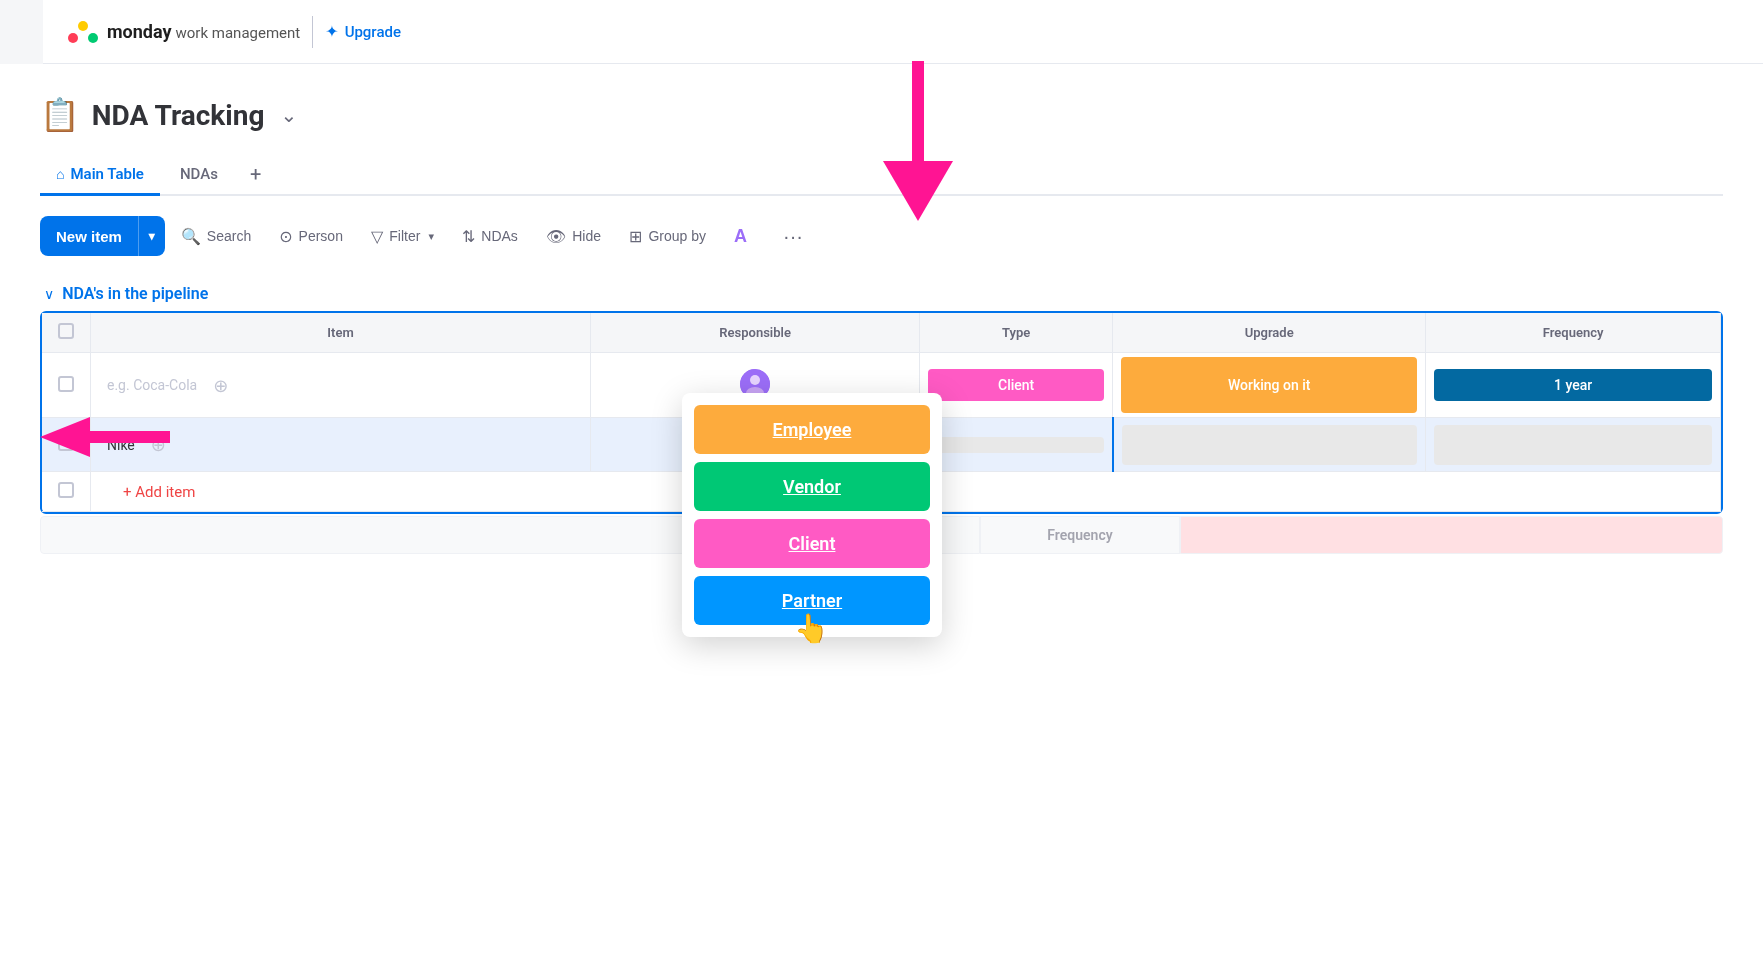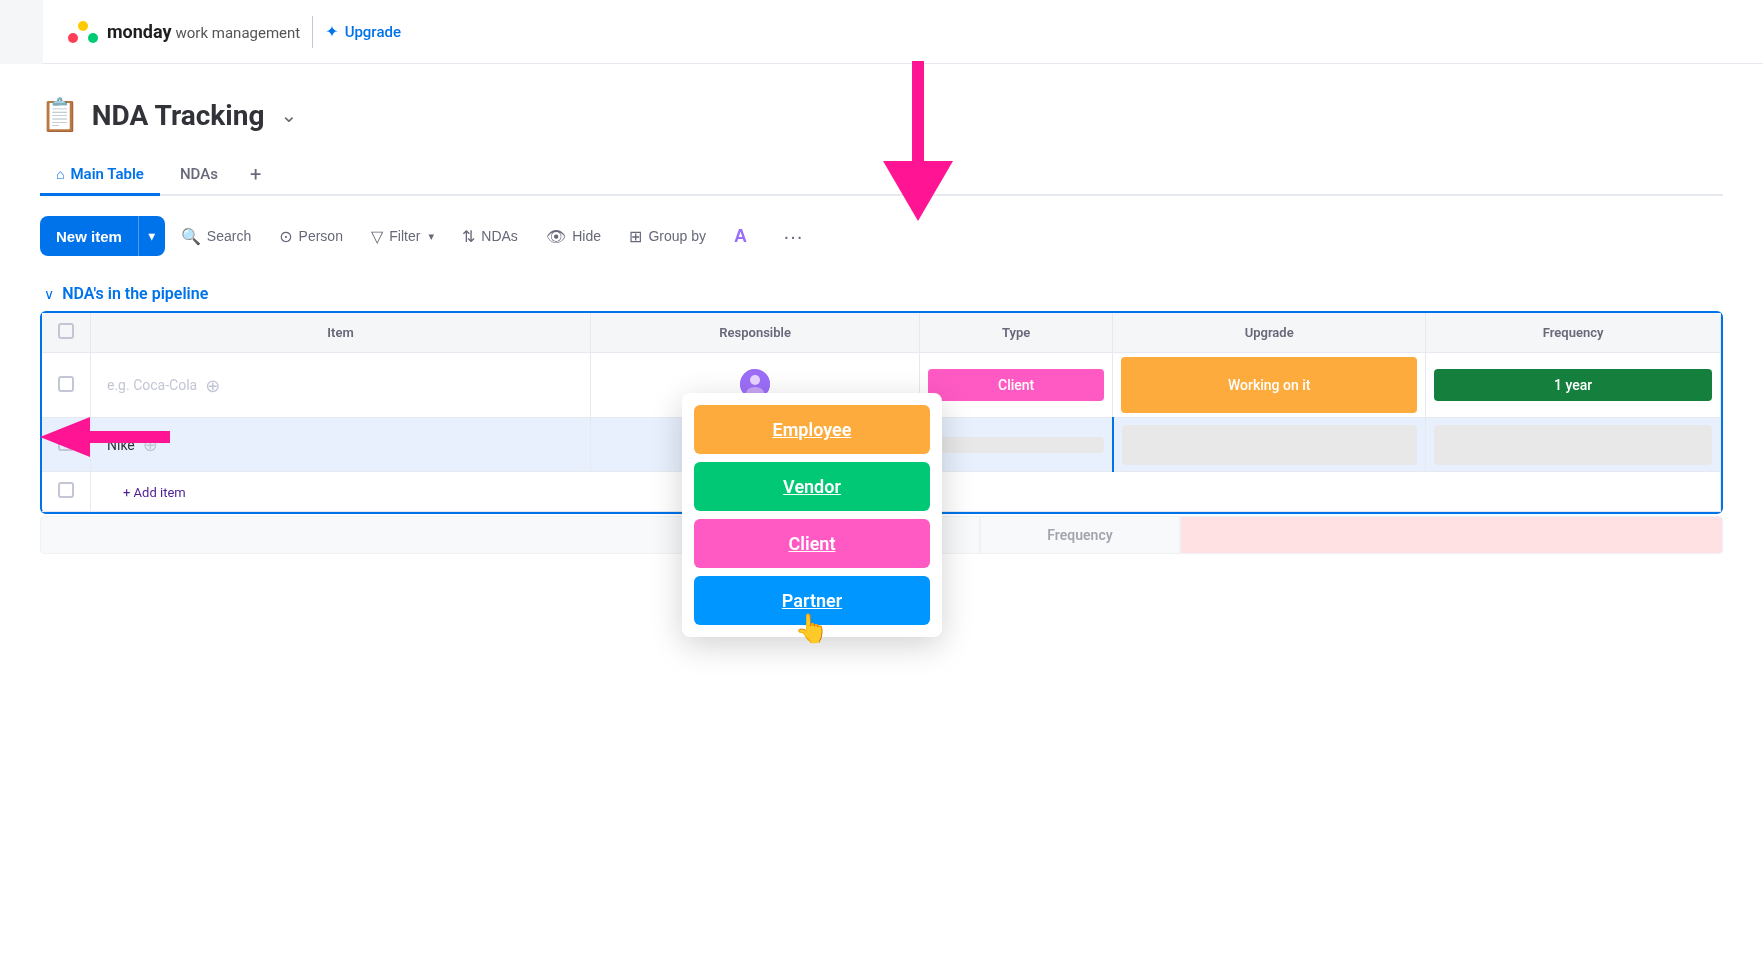--- a/index.html
+++ b/index.html
@@ -259,20 +259,21 @@
     }
     .comment-icon {
       color: #c3c6d4;
       font-size: 18px;
       cursor: pointer;
       margin-left: 8px;
     }
     .item-cell {
       display: flex;
       align-items: center;
+      gap: 8px;
     }
     .avatar {
       width: 30px;
       height: 30px;
       border-radius: 50%;
       overflow: hidden;
       display: inline-flex;
       align-items: center;
       justify-content: center;
       font-size: 12px;
@@ -335,25 +336,25 @@
     }
     .freq-badge {
       display: block;
       width: 100%;
       text-align: center;
       padding: 8px 11px;
       font-size: 14px;
       font-weight: 500;
       color: #fff;
       border-radius: 4px;
-      background: #15803d;
+      background: #0369a1;
     }
     .add-item {
-      color: #4c1d95;
-      font-size: 13px;
+      color: #ef4444;
+      font-size: 15px;
       cursor: pointer;
       padding: 10px 16px;
     }
 
     
     .dropdown-popup {
       position: absolute;
       top: 80px;
       left: 640px;
       background: #fff;

